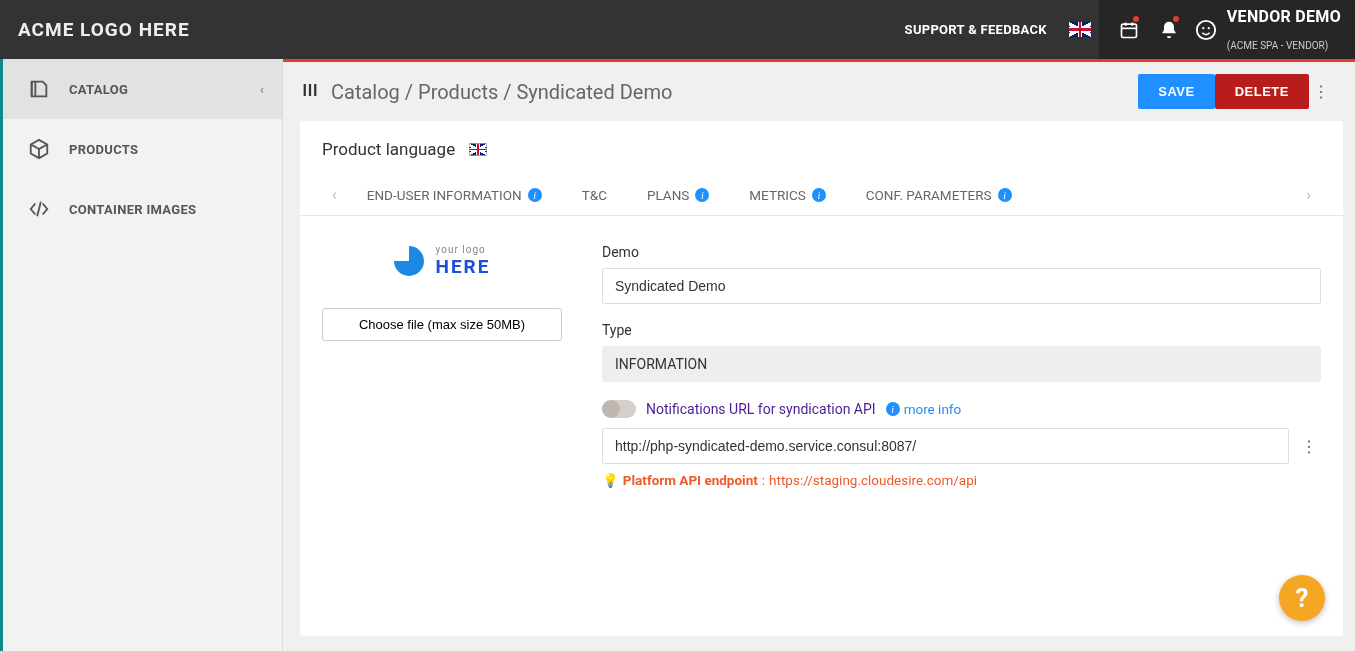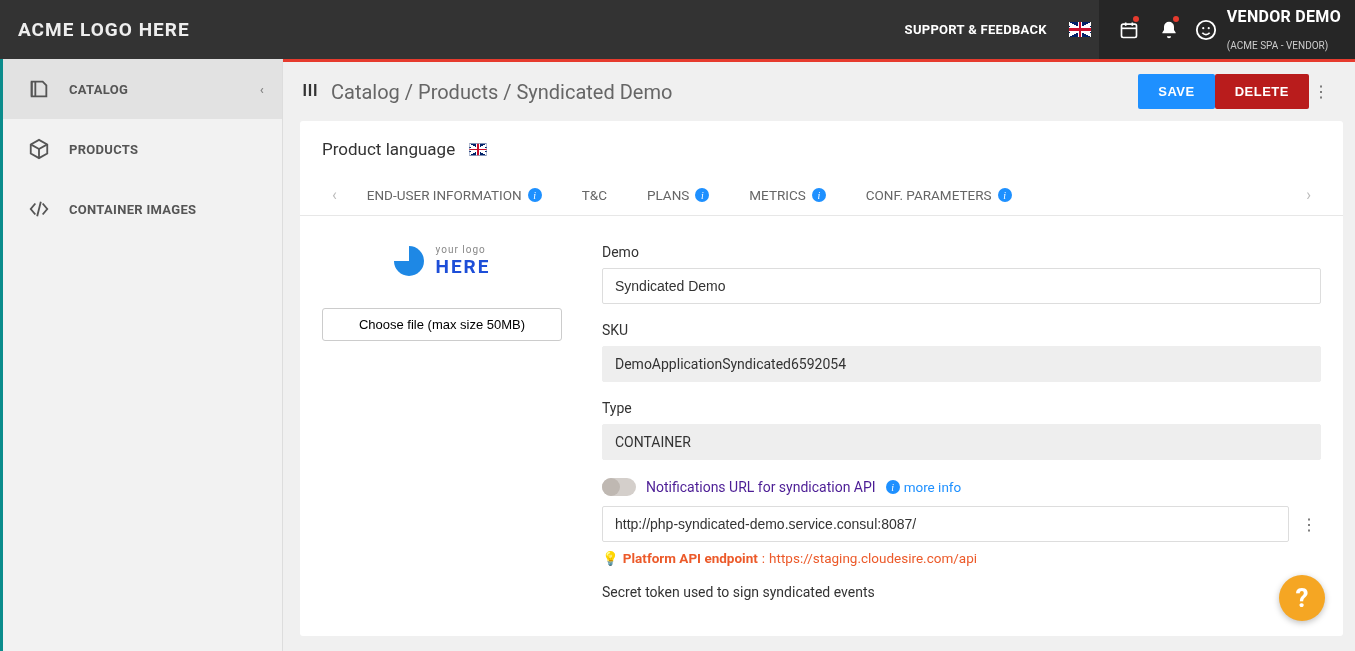--- a/index.html
+++ b/index.html
@@ -427,26 +427,22 @@
         </div>
         <button class="choose-file">Choose file (max size 50MB)</button>
       </div>
 
       <div class="right-col">
         <div class="field">
           <label>Demo</label>
           <input class="input" value="Syndicated Demo" style="">
         </div>
         <div class="field">
-          <label>SKU</label>
-          <div class="readonly">DemoApplicationSyndicated6592054</div>
-        </div>
-        <div class="field">
           <label>Type</label>
-          <div class="readonly">CONTAINER</div>
+          <div class="readonly">INFORMATION</div>
         </div>
 
         <div class="field">
           <div class="toggle-row" style="margin-bottom:10px">
             <div class="toggle"></div>
             <span style="font-size:14px;color:#4c1d95;">Notifications URL for syndication API</span>
             <span class="more-info">
               <span class="info-badge">i</span>
               <span>more info</span>
             </span>
@@ -456,21 +452,18 @@
             <span class="kebab">⋮</span>
           </div>
           <div class="endpoint-hint" style="margin-top:8px">
             <span>💡</span>
             <b>Platform API endpoint</b>
               <span>:</span>
             <span class="url">https://staging.cloudesire.com/api</span>
           </div>
         </div>
 
-        <div class="field">
-          <label>Secret token used to sign syndicated events</label>
-        </div>
       </div>
     </div>
   </div>
 
   <div class="fab">?</div>
 </div>
 
 </body></html>

